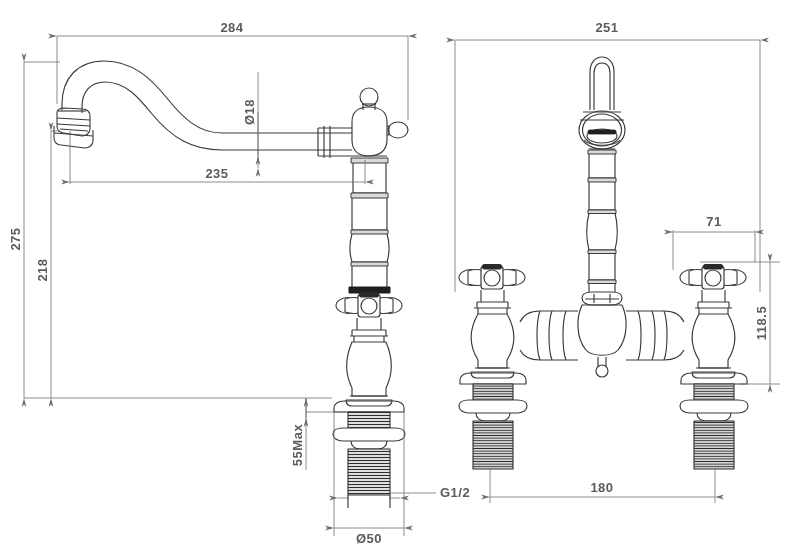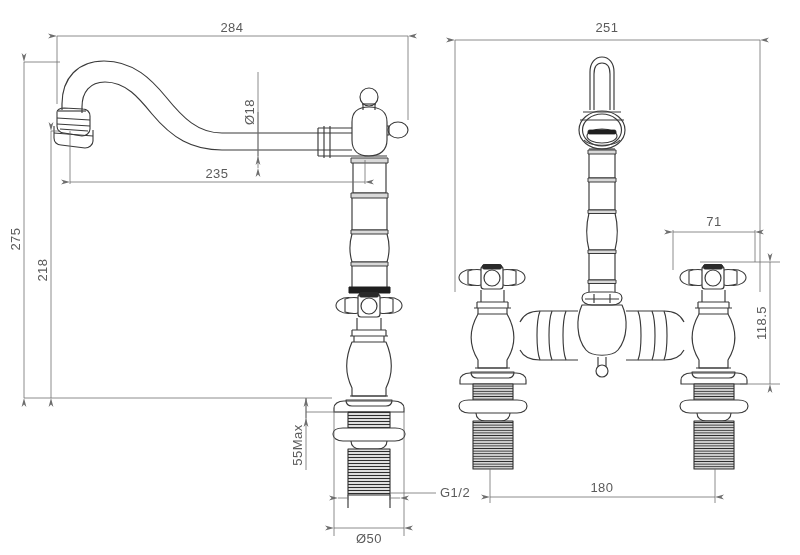--- a/index.html
+++ b/index.html
@@ -2,21 +2,21 @@
 <html><head>
 <meta charset="utf-8">
 <style>
   html,body{margin:0;padding:0;background:#ffffff;}
   body{
     width:800px;height:555px;
     font-family:"Liberation Sans", sans-serif;
     color:#4a4a4a;
     overflow:hidden;
   }
-  #sheet{position:relative;width:664px;height:555px;background:#eab308;}
+  #sheet{position:relative;width:664px;height:555px;background:#eab308;font-weight:bold;}
   svg{display:block;position:absolute;top:0;left:0;}
   .dimtext{
     font-family:"Liberation Sans", sans-serif;
     font-size:13px;
     fill:#5b5b5b;
     letter-spacing:0.5px;
   }
 </style>
 </head>
 <body>

